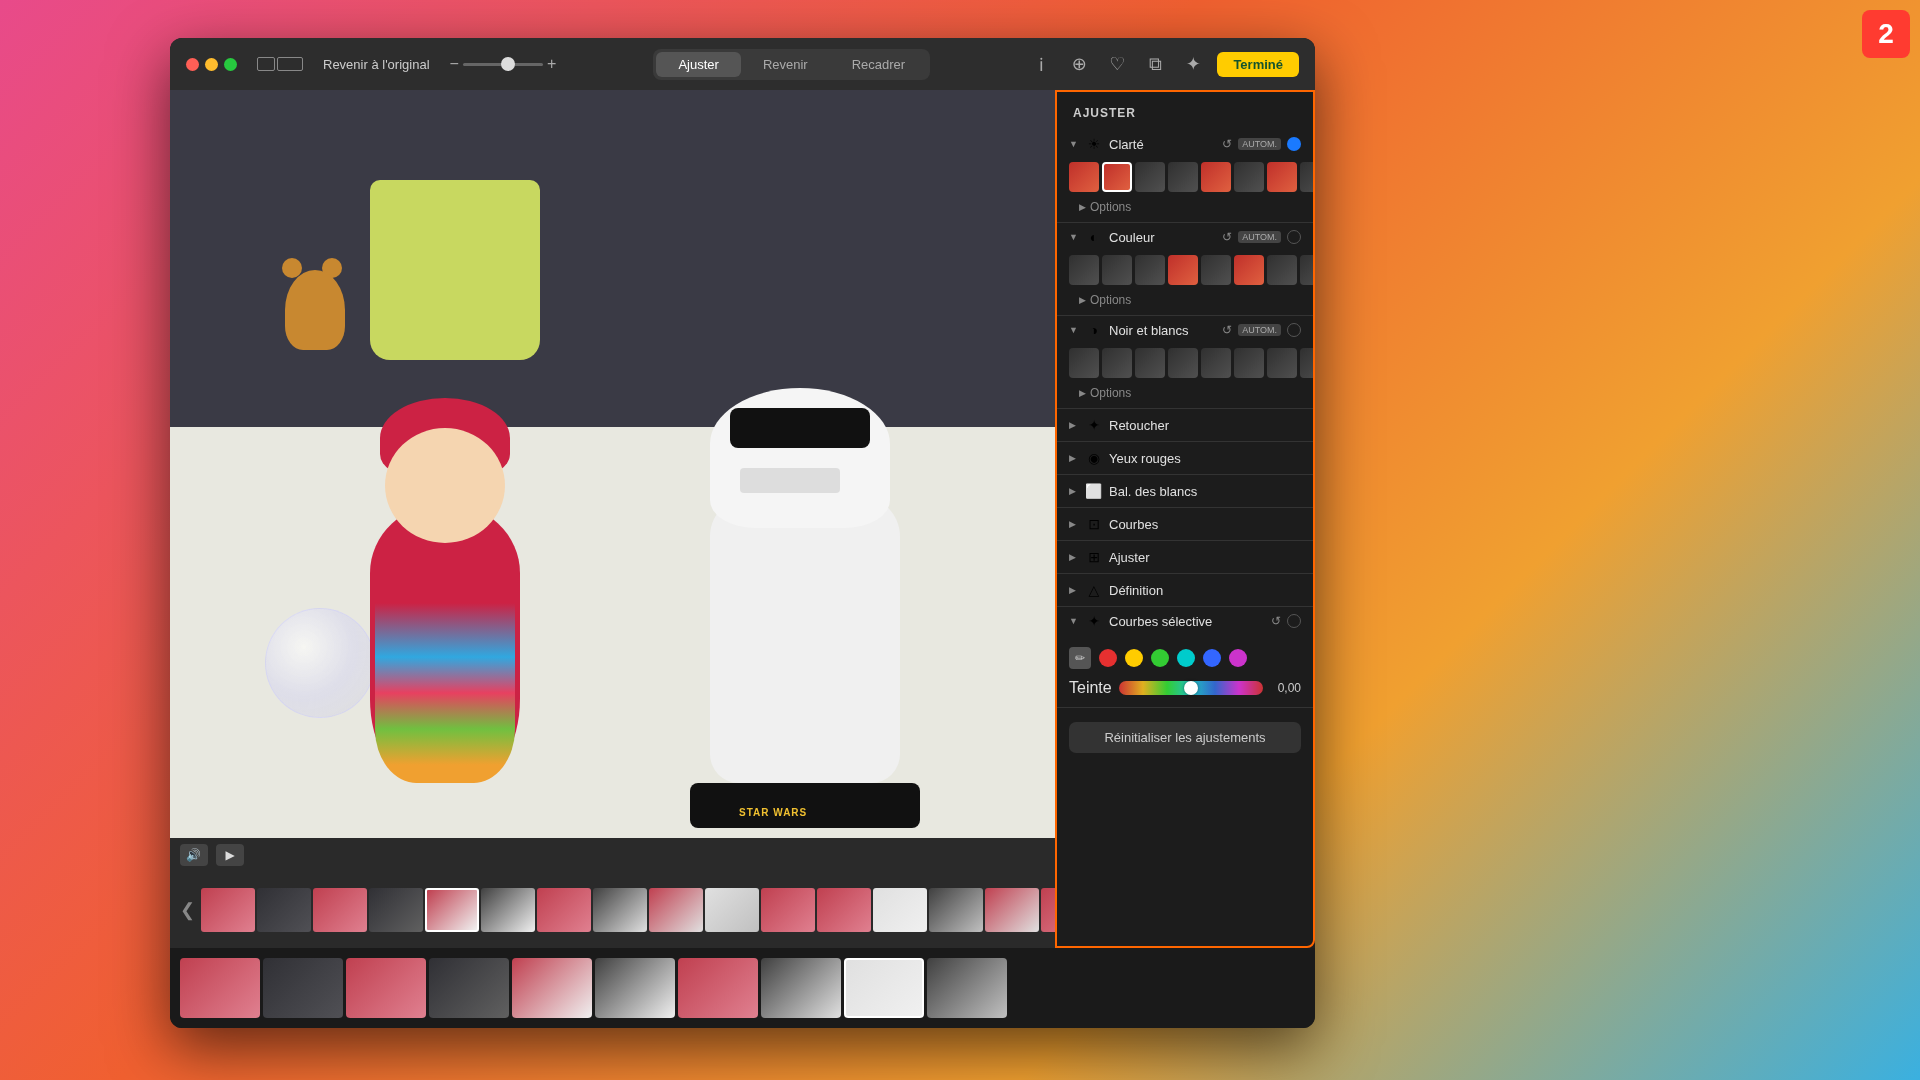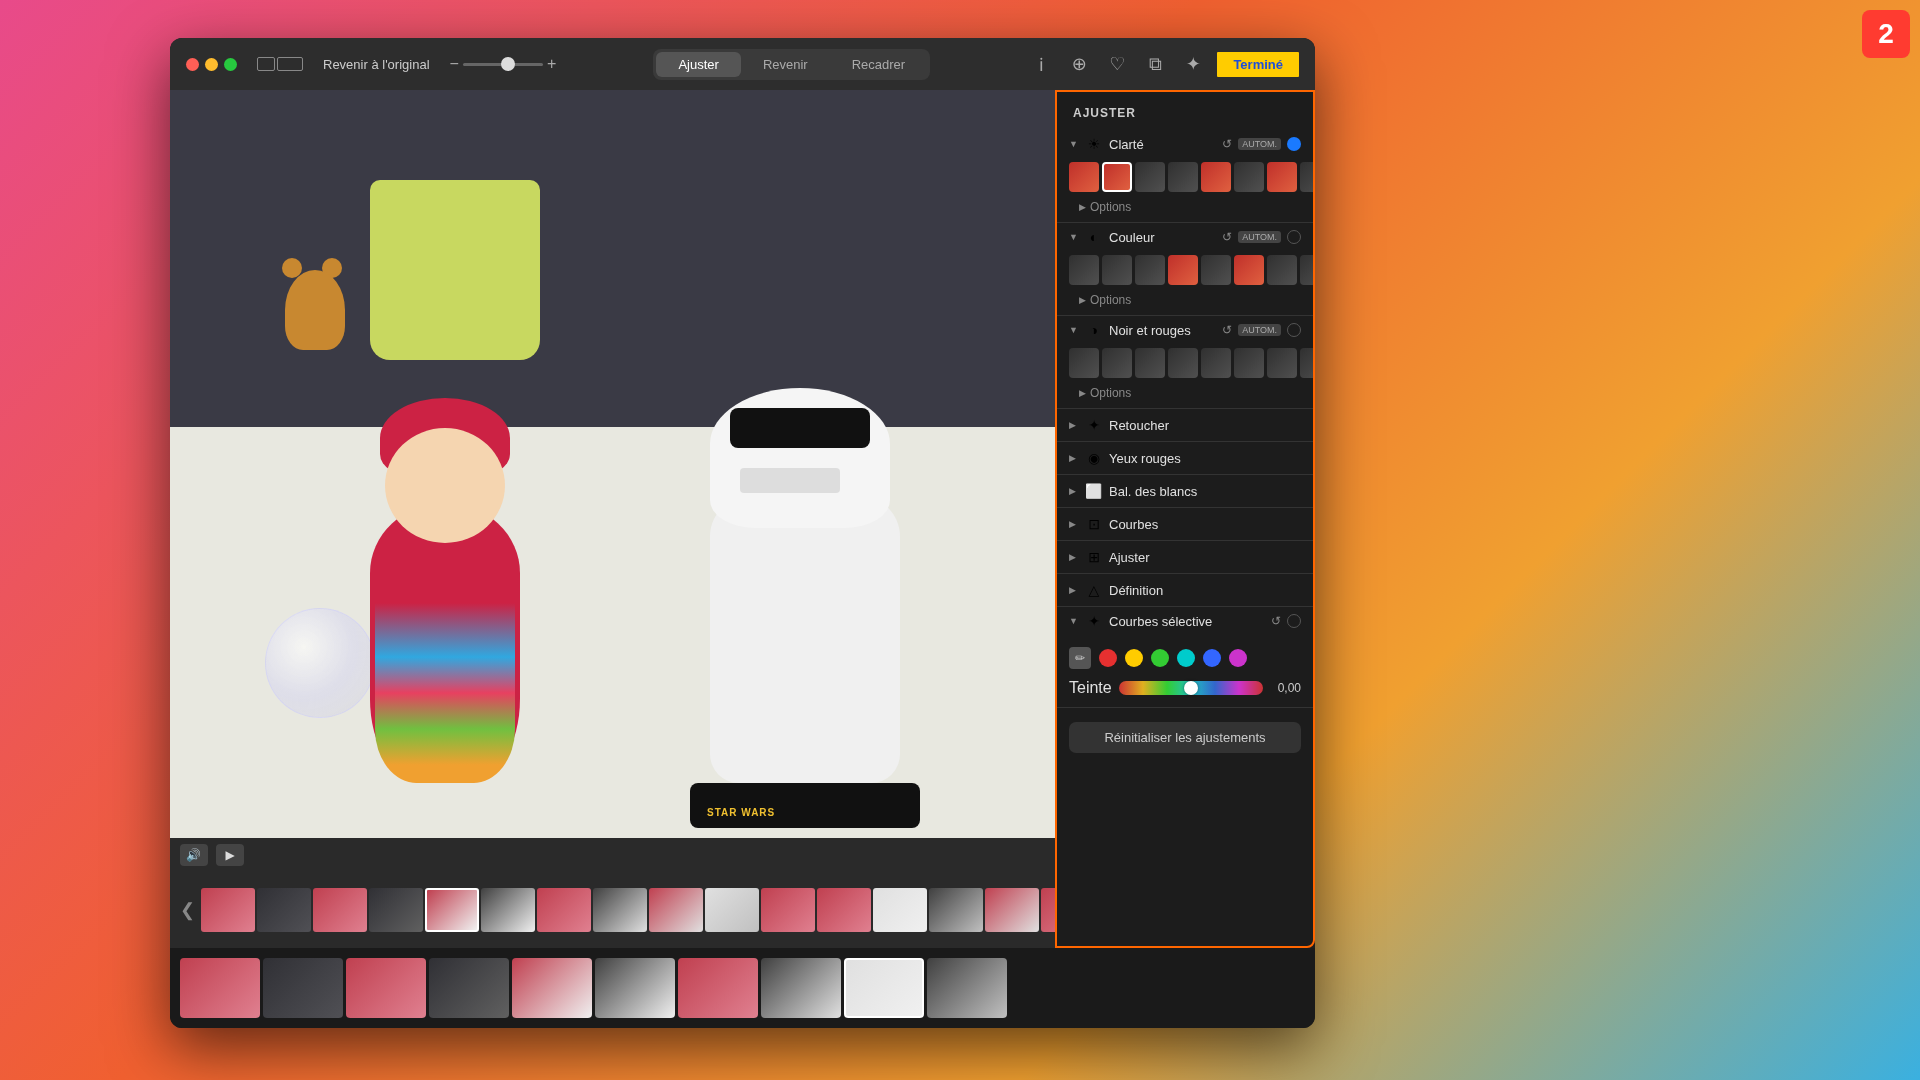--- a/index.html
+++ b/index.html
@@ -161,23 +161,23 @@
       border: none;
       color: #aaa;
       font-size: 18px;
       cursor: pointer;
       display: flex;
       align-items: center;
       justify-content: center;
     }
     .btn-termine {
       background: #ffcc00;
-      color: #1d4ed8;
+      color: #14532d;
       border: none;
-      border-radius: 1px;
+      border-radius: 6px;
       padding: 5px 16px;
       font-size: 13px;
       font-weight: 600;
       cursor: pointer;
     }
 
     
     .content-area {
       display: flex;
       flex: 1;
@@ -660,21 +660,21 @@
       width: 20px;
       height: 20px;
       background: #c88830;
       border-radius: 50%;
     }
 
     
     .sw-label {
       position: absolute;
       bottom: 20px;
-      left: 537px;
+      left: 569px;
       color: #f0c030;
       font-size: 10px;
       font-weight: bold;
       letter-spacing: 1px;
       z-index: 10;
     }
   </style>
 </head>
 <body>
 
@@ -831,21 +831,21 @@
         <div class="options-row">
           <span class="options-chevron">▶</span>
           <span class="options-label">Options</span>
         </div>
       </div>
 
       <div class="adjust-section">
         <div class="section-header">
           <span class="section-chevron">▼</span>
           <span class="section-icon">◑</span>
-          <span class="section-title">Noir et rouges</span>
+          <span class="section-title">Noir et blancs</span>
           <div class="section-actions">
             <span class="undo-icon">↺</span>
             <span class="autom-badge">AUTOM.</span>
             <div class="empty-circle"></div>
           </div>
         </div>
         <div class="thumb-row">
           <div class="adj-thumb tc-dark"></div>
           <div class="adj-thumb tc-dark"></div>
           <div class="adj-thumb tc-dark"></div>

